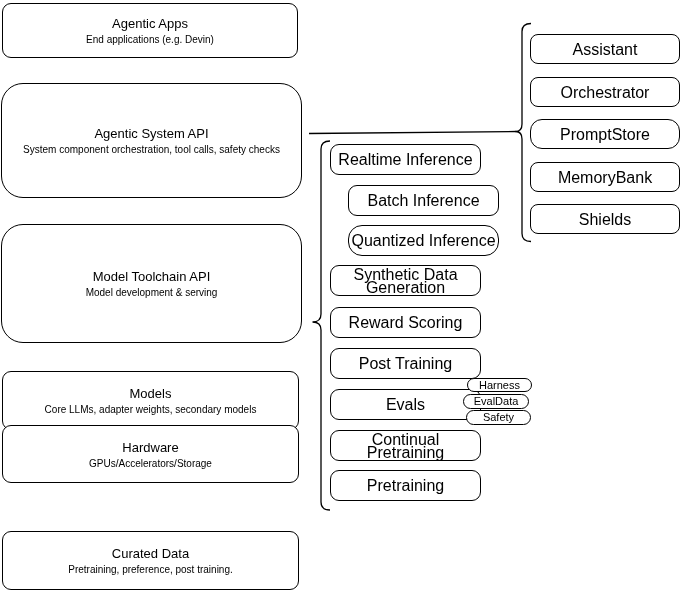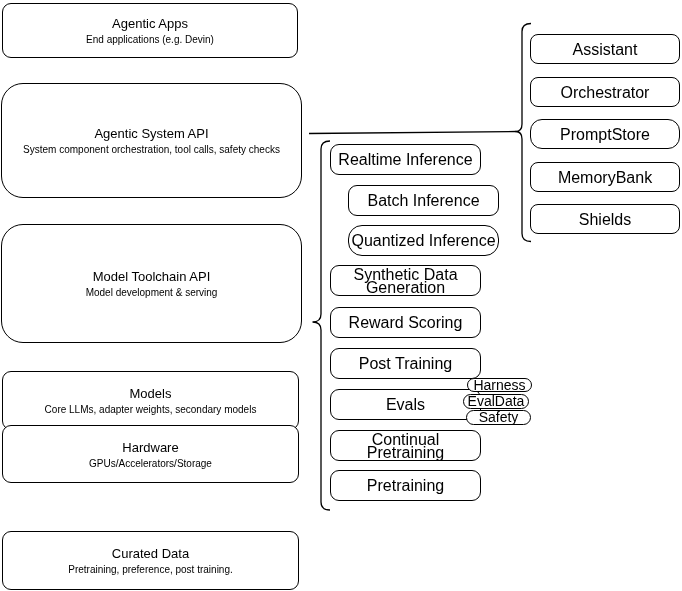--- a/index.html
+++ b/index.html
@@ -29,21 +29,21 @@
   .node-title{font-size:13px;line-height:15px;}
   .node-sub{font-size:10px;line-height:11px;margin-top:3px;}
   .mnode,.rnode{font-size:16px;line-height:13px;}
   .pill{
     position:absolute;
     box-sizing:border-box;
     border:1.4px solid var(--stroke);
     background:var(--background);
     border-radius:9px;
     display:flex;align-items:center;justify-content:center;
-    font-size:14px;line-height:11px;
+    font-size:11px;line-height:11px;
     z-index:2;
     text-align:center;
   }
 </style>
 </head>
 <body>
 
 <div class="canvas">
 
   <svg class="connectors" viewBox="0 0 682 591" xmlns="http://www.w3.org/2000/svg">

